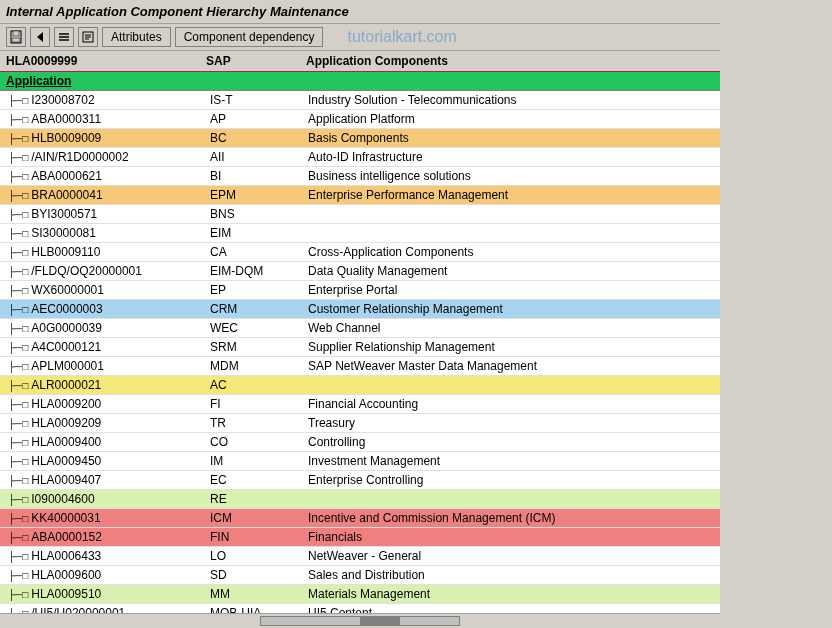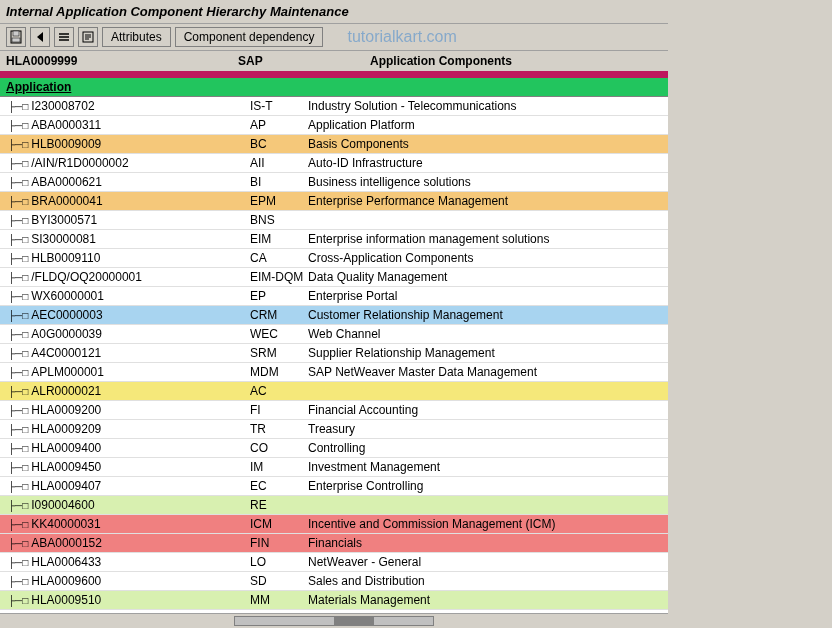--- a/index.html
+++ b/index.html
@@ -5,21 +5,21 @@
     * { margin: 0; padding: 0; box-sizing: border-box; }
     body {
       font-family: Arial, Helvetica, sans-serif;
       font-size: 12px;
       background: #d4d0c8;
       width: 832px;
       height: 628px;
       overflow: hidden;
     }
     .window {
-      width: 668px;
+      width: 720px;
       height: 628px;
       background: #ffffff;
       display: flex;
       flex-direction: column;
     }
     .title-bar {
       background: #d4d0c8;
       padding: 4px 6px;
       font-weight: bold;
       font-style: italic;
@@ -63,23 +63,22 @@
     .content-area {
       flex: 1;
       overflow: hidden;
       display: flex;
       flex-direction: column;
     }
     .header-row {
       display: grid;
       grid-template-columns: 200px 100px 1fr;
       background: #d4d0c8;
-      border-bottom: 7px solid #be185d;
+      border-bottom: 1px solid #be185d;
       padding: 3px 6px;
-      gap: 32px;
     }
     .header-cell {
       font-weight: bold;
       font-size: 12px;
       color: #000;
     }
     .table-header {
       display: grid;
       grid-template-columns: 200px 100px 1fr;
       background: #22c55e;
@@ -118,21 +117,20 @@
       gap: 3px;
     }
     .tree-icon {
       color: #000;
       font-size: 10px;
       white-space: nowrap;
     }
     .code-cell {
       font-size: 12px;
       padding: 1px 4px;
-      margin-left: 40px;
     }
     
     .bg-orange { background-color: #f5c87a; }
     .bg-blue { background-color: #a8d4f0; }
     .bg-red { background-color: #f08080; }
     .bg-yellow { background-color: #f5e87a; }
     .bg-lightgreen { background-color: #d8f0b0; }
     .bottom-bar {
       background: #d4d0c8;
       border-top: 1px solid #a0a0a0;
@@ -266,21 +264,20 @@
             <span>BYI3000571</span>
           </div>
           <div class="cell code-cell">BNS</div>
         </div>
         <div class="table-row">
           <div class="cell cell-id">
             <span class="tree-icon">├─□</span>
             <span>SI30000081</span>
           </div>
           <div class="cell code-cell">EIM</div>
-          <div class="cell">Enterprise information management solutions</div>
         </div>
         <div class="table-row">
           <div class="cell cell-id">
             <span class="tree-icon">├─□</span>
             <span>HLB0009110</span>
           </div>
           <div class="cell code-cell">CA</div>
           <div class="cell">Cross-Application Components</div>
         </div>
         <div class="table-row">

